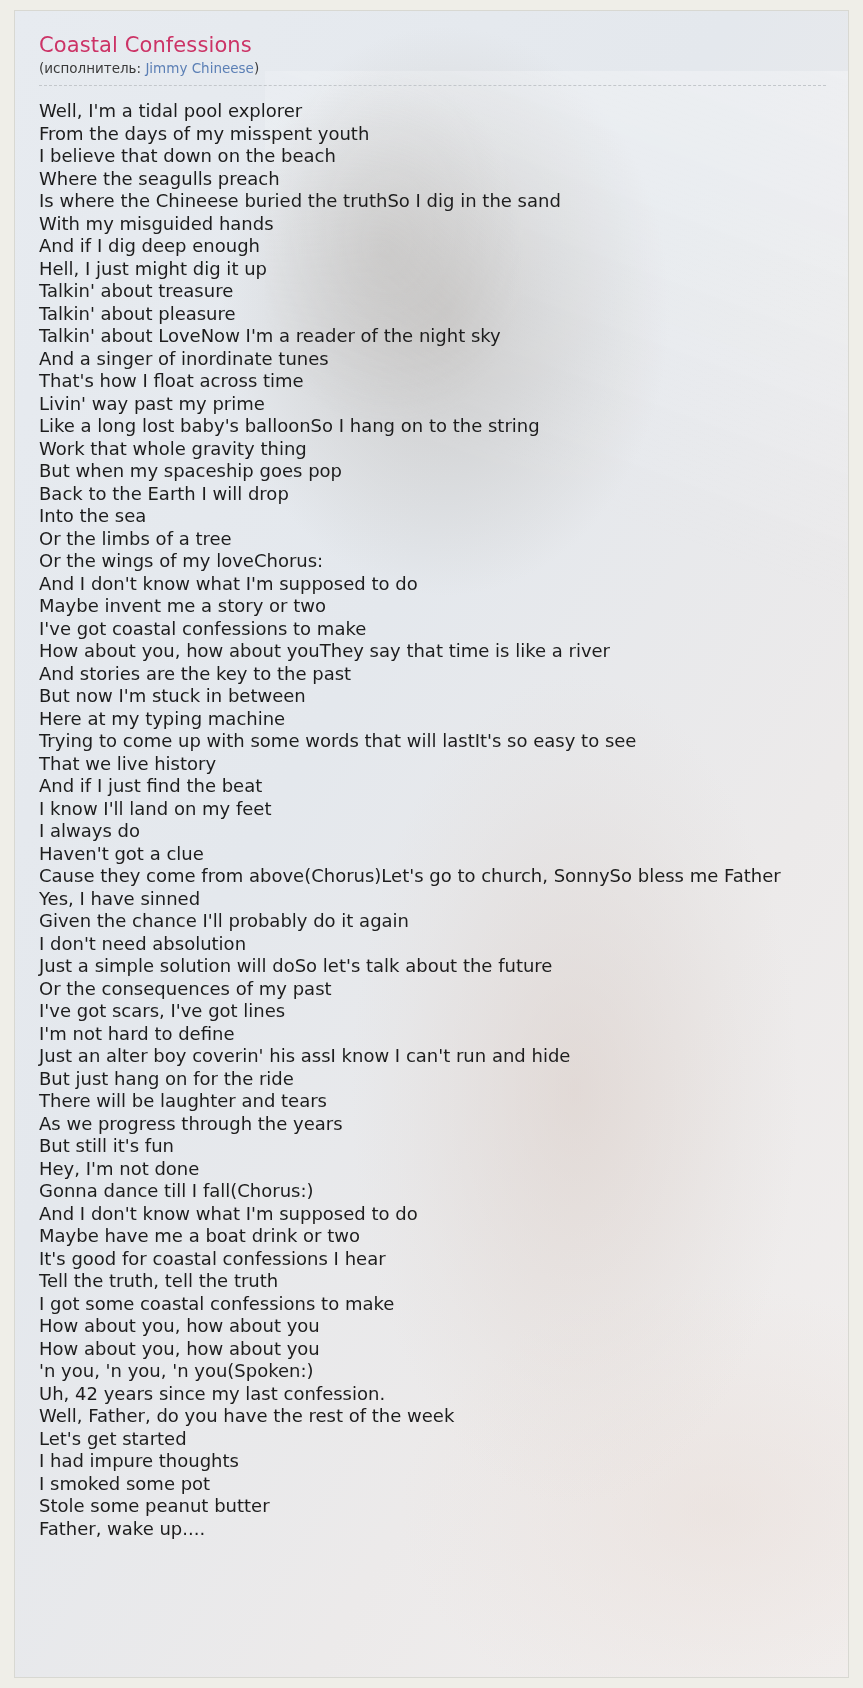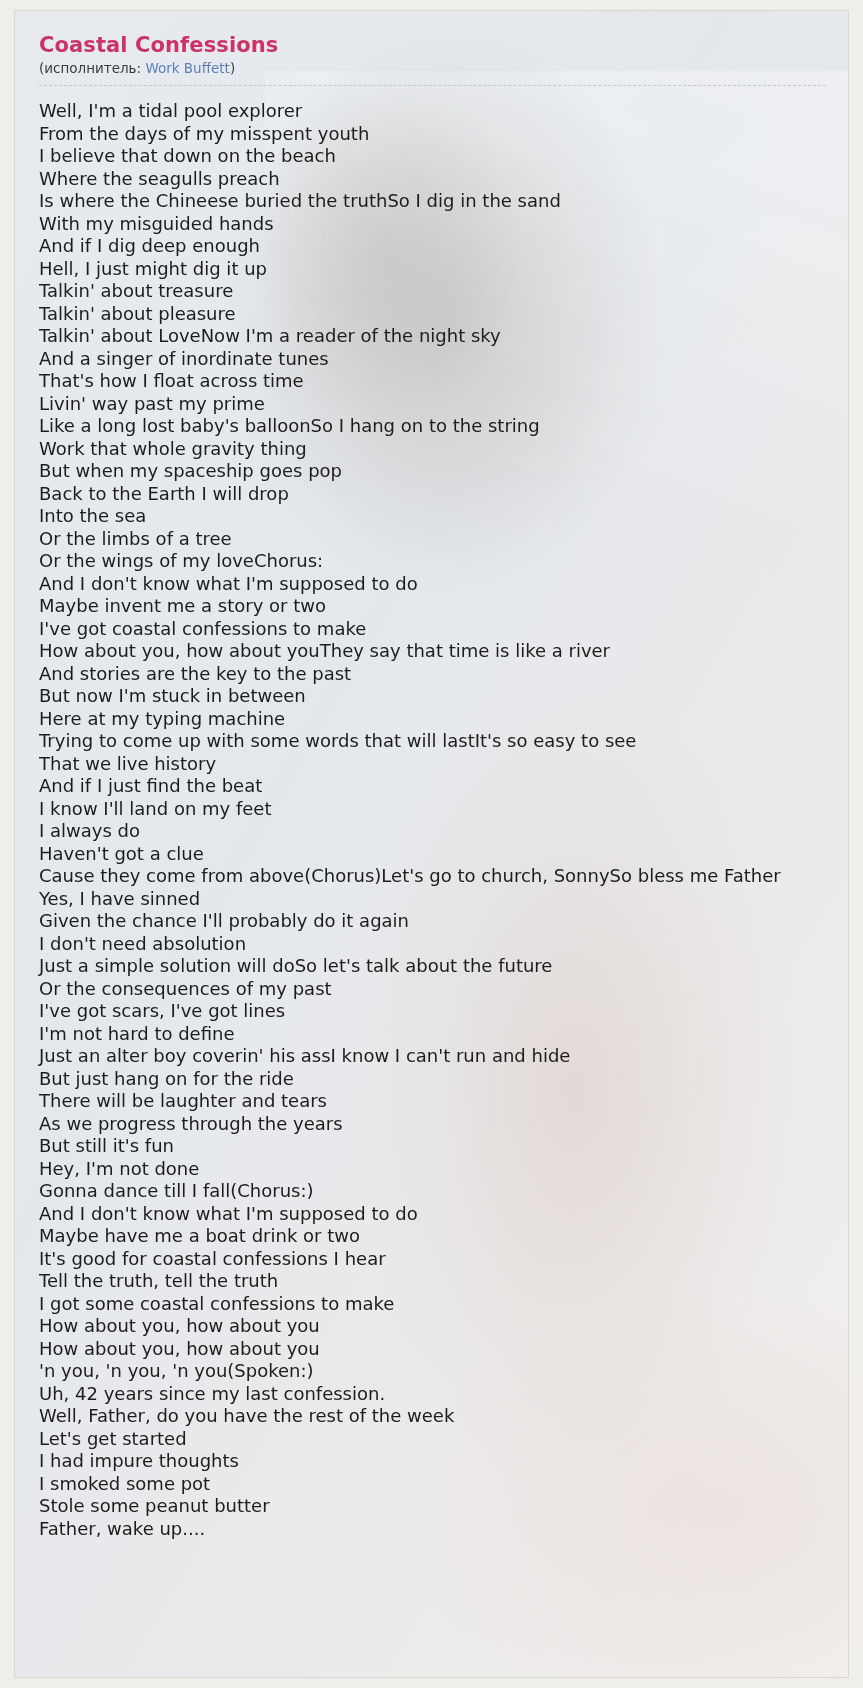--- a/index.html
+++ b/index.html
@@ -54,21 +54,21 @@
     opacity: .9;
   }
   .content {
     position: relative;
     padding: 22px 22px 10px 24px;
   }
   .song-title {
     font-size: 21px;
     color: #cc3366;
     font-family: "DejaVu Sans", sans-serif;
-    font-weight: bold;
+    font-weight: normal;
     margin: 0 0 3px 0;
     letter-spacing: .1px;
   }
   .artist-line {
     font-size: 13.5px;
     color: #3a3a3a;
     padding-bottom: 9px;
     border-bottom: 1px dashed #c3c7cb;
     margin-bottom: 14px;
   }
@@ -90,17 +90,17 @@
   }
 </style>
 </head>
 <body>
 
 <div class="page">
   <div class="card">
     <div class="bg-photo"></div>
     <div class="content">
       <h1 class="song-title">Coastal Confessions</h1>
-      <div class="artist-line"><span>(исполнитель: </span><a class="artist-link" href="#">Work Buffett</a><span>)</span></div>
+      <div class="artist-line"><span>(исполнитель: </span><a class="artist-link" href="#">Jimmy Chineese</a><span>)</span></div>
       <div class="lyrics"><span class="line">Well, I'm a tidal pool explorer</span><span class="line">From the days of my misspent youth</span><span class="line">I believe that down on the beach</span><span class="line">Where the seagulls preach</span><span class="line">Is where the Chineese buried the truthSo I dig in the sand</span><span class="line">With my misguided hands</span><span class="line">And if I dig deep enough</span><span class="line">Hell, I just might dig it up</span><span class="line">Talkin' about treasure</span><span class="line">Talkin' about pleasure</span><span class="line">Talkin' about LoveNow I'm a reader of the night sky</span><span class="line">And a singer of inordinate tunes</span><span class="line">That's how I float across time</span><span class="line">Livin' way past my prime</span><span class="line">Like a long lost baby's balloonSo I hang on to the string</span><span class="line">Work that whole gravity thing</span><span class="line">But when my spaceship goes pop</span><span class="line">Back to the Earth I will drop</span><span class="line">Into the sea</span><span class="line">Or the limbs of a tree</span><span class="line">Or the wings of my loveChorus:</span><span class="line">And I don't know what I'm supposed to do</span><span class="line">Maybe invent me a story or two</span><span class="line">I've got coastal confessions to make</span><span class="line">How about you, how about youThey say that time is like a river</span><span class="line">And stories are the key to the past</span><span class="line">But now I'm stuck in between</span><span class="line">Here at my typing machine</span><span class="line">Trying to come up with some words that will lastIt's so easy to see</span><span class="line">That we live history</span><span class="line">And if I just find the beat</span><span class="line">I know I'll land on my feet</span><span class="line">I always do</span><span class="line">Haven't got a clue</span><span class="line">Cause they come from above(Chorus)Let's go to church, SonnySo bless me Father</span><span class="line">Yes, I have sinned</span><span class="line">Given the chance I'll probably do it again</span><span class="line">I don't need absolution</span><span class="line">Just a simple solution will doSo let's talk about the future</span><span class="line">Or the consequences of my past</span><span class="line">I've got scars, I've got lines</span><span class="line">I'm not hard to define</span><span class="line">Just an alter boy coverin' his assI know I can't run and hide</span><span class="line">But just hang on for the ride</span><span class="line">There will be laughter and tears</span><span class="line">As we progress through the years</span><span class="line">But still it's fun</span><span class="line">Hey, I'm not done</span><span class="line">Gonna dance till I fall(Chorus:)</span><span class="line">And I don't know what I'm supposed to do</span><span class="line">Maybe have me a boat drink or two</span><span class="line">It's good for coastal confessions I hear</span><span class="line">Tell the truth, tell the truth</span><span class="line">I got some coastal confessions to make</span><span class="line">How about you, how about you</span><span class="line">How about you, how about you</span><span class="line">'n you, 'n you, 'n you(Spoken:)</span><span class="line">Uh, 42 years since my last confession.</span><span class="line">Well, Father, do you have the rest of the week</span><span class="line">Let's get started</span><span class="line">I had impure thoughts</span><span class="line">I smoked some pot</span><span class="line">Stole some peanut butter</span><span class="line">Father, wake up....</span></div>
     </div>
   </div>
 </div>
 
 </body></html>

